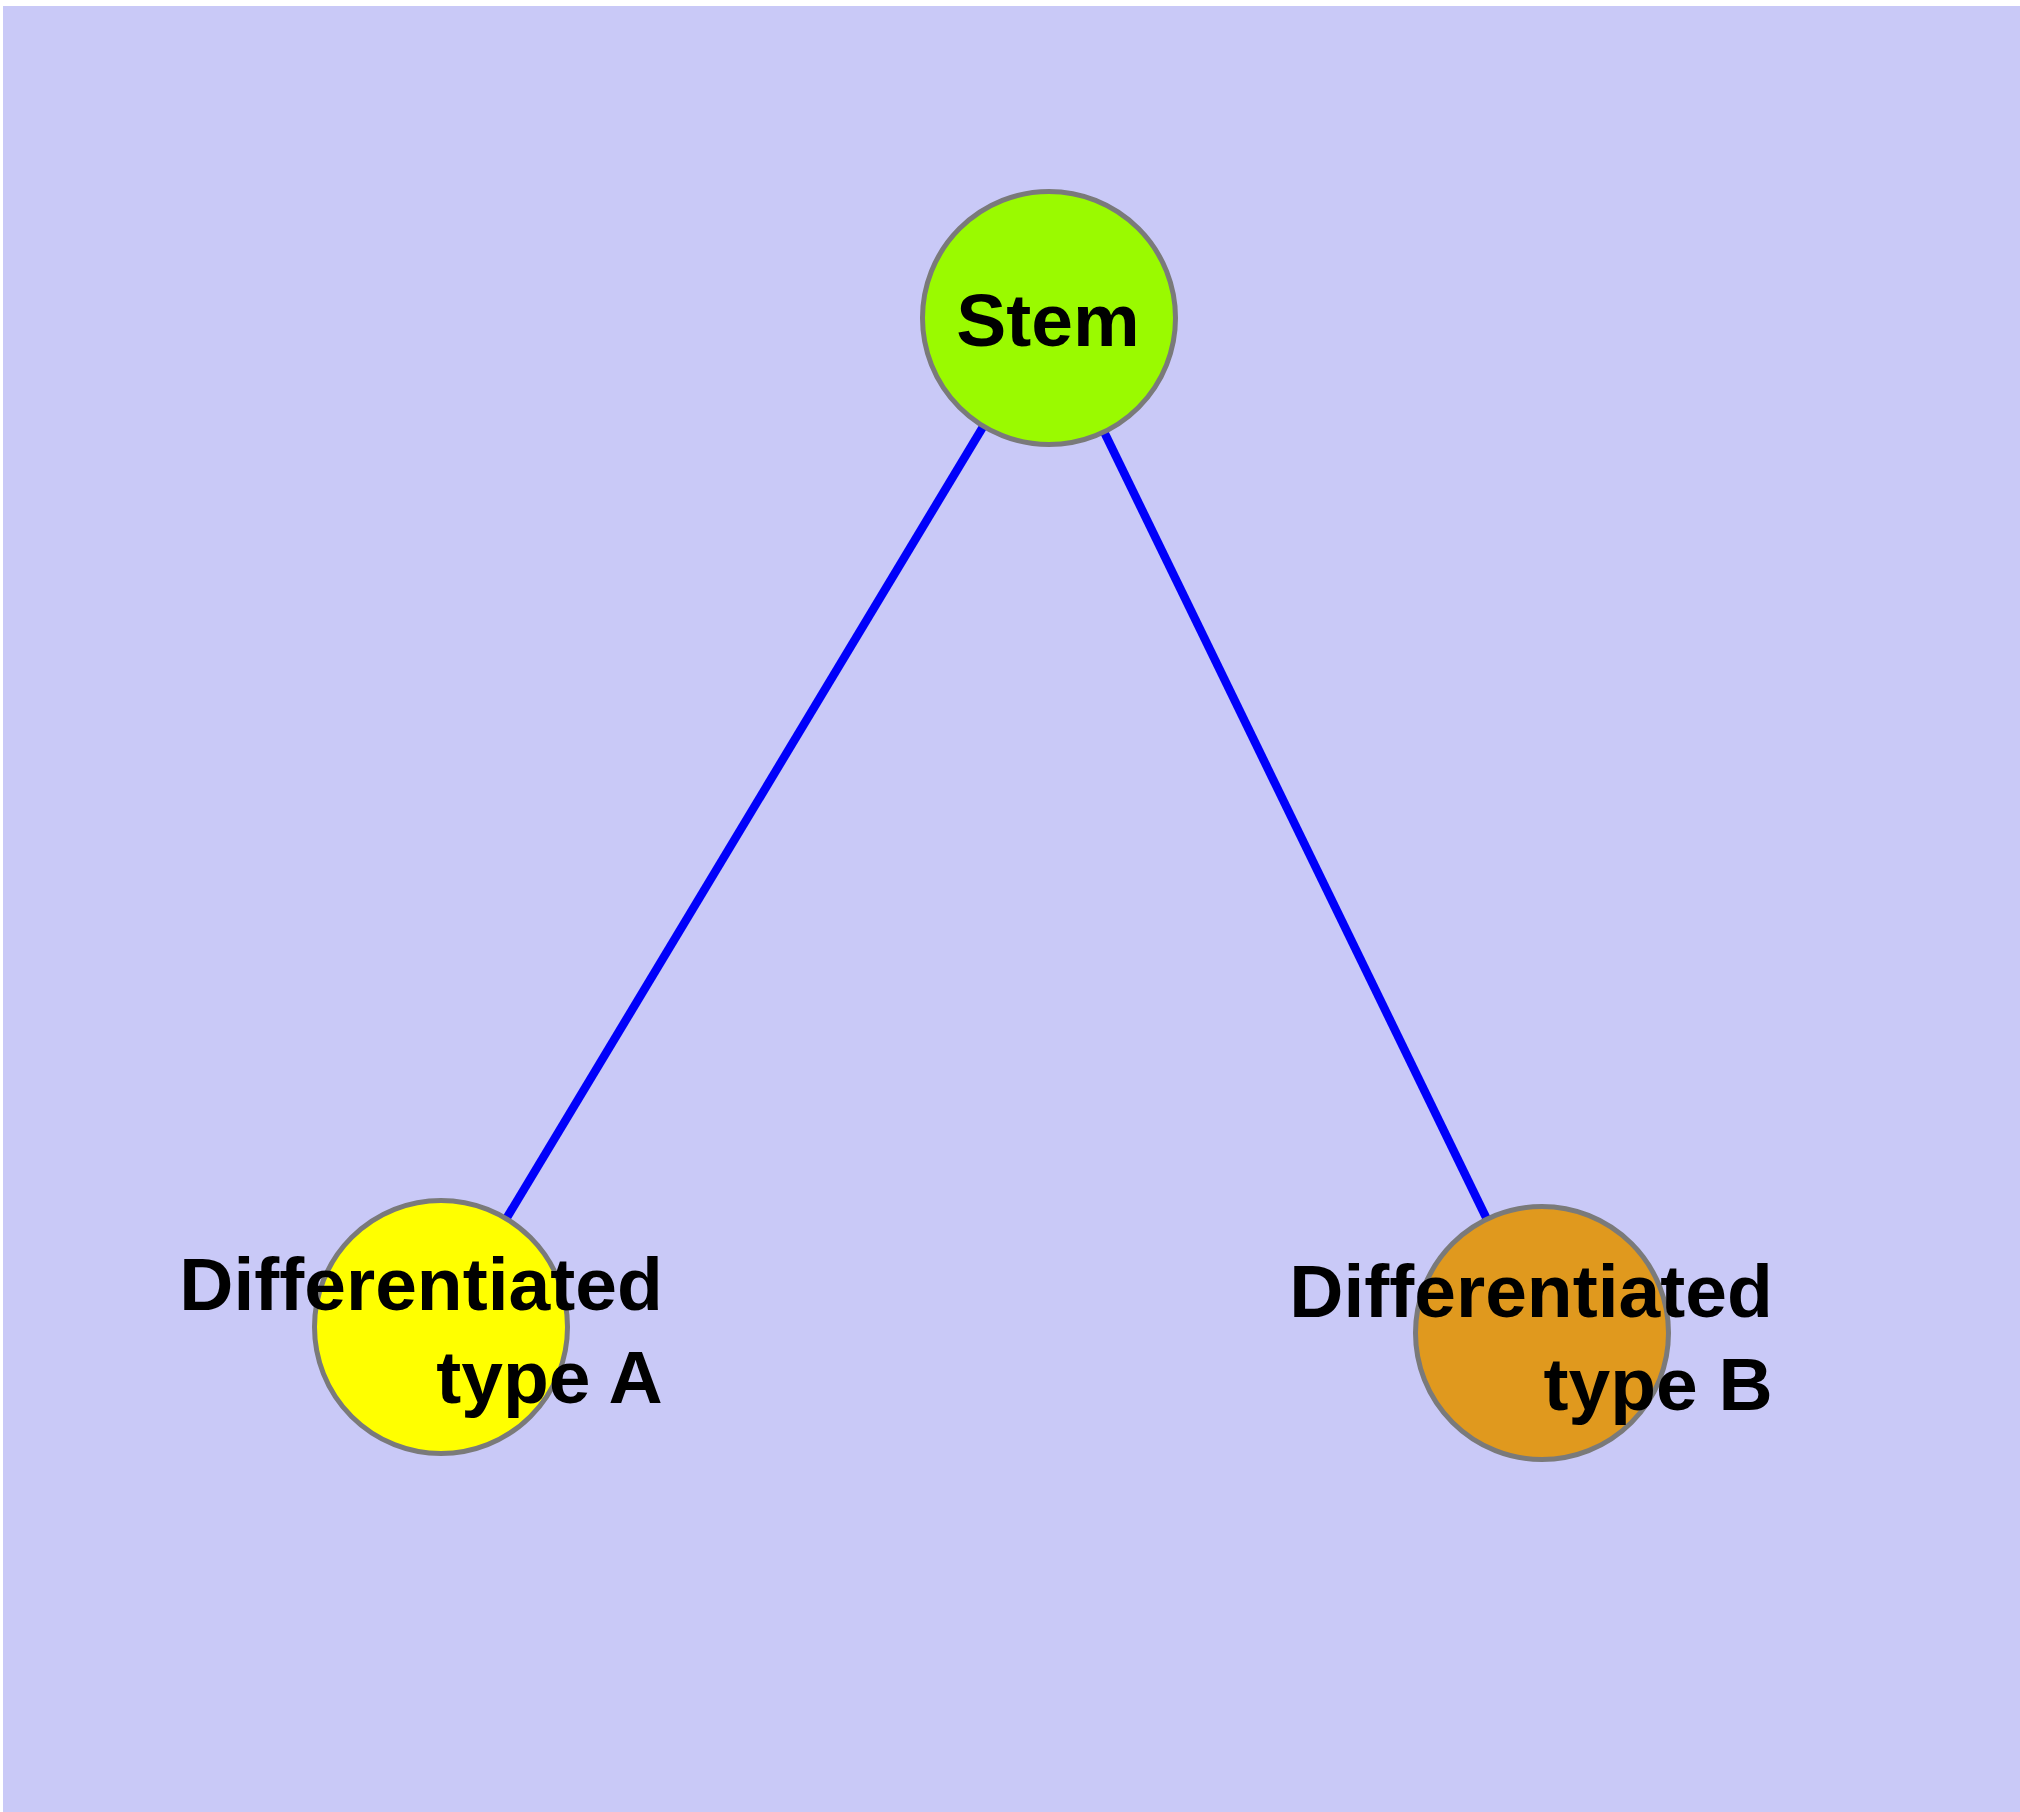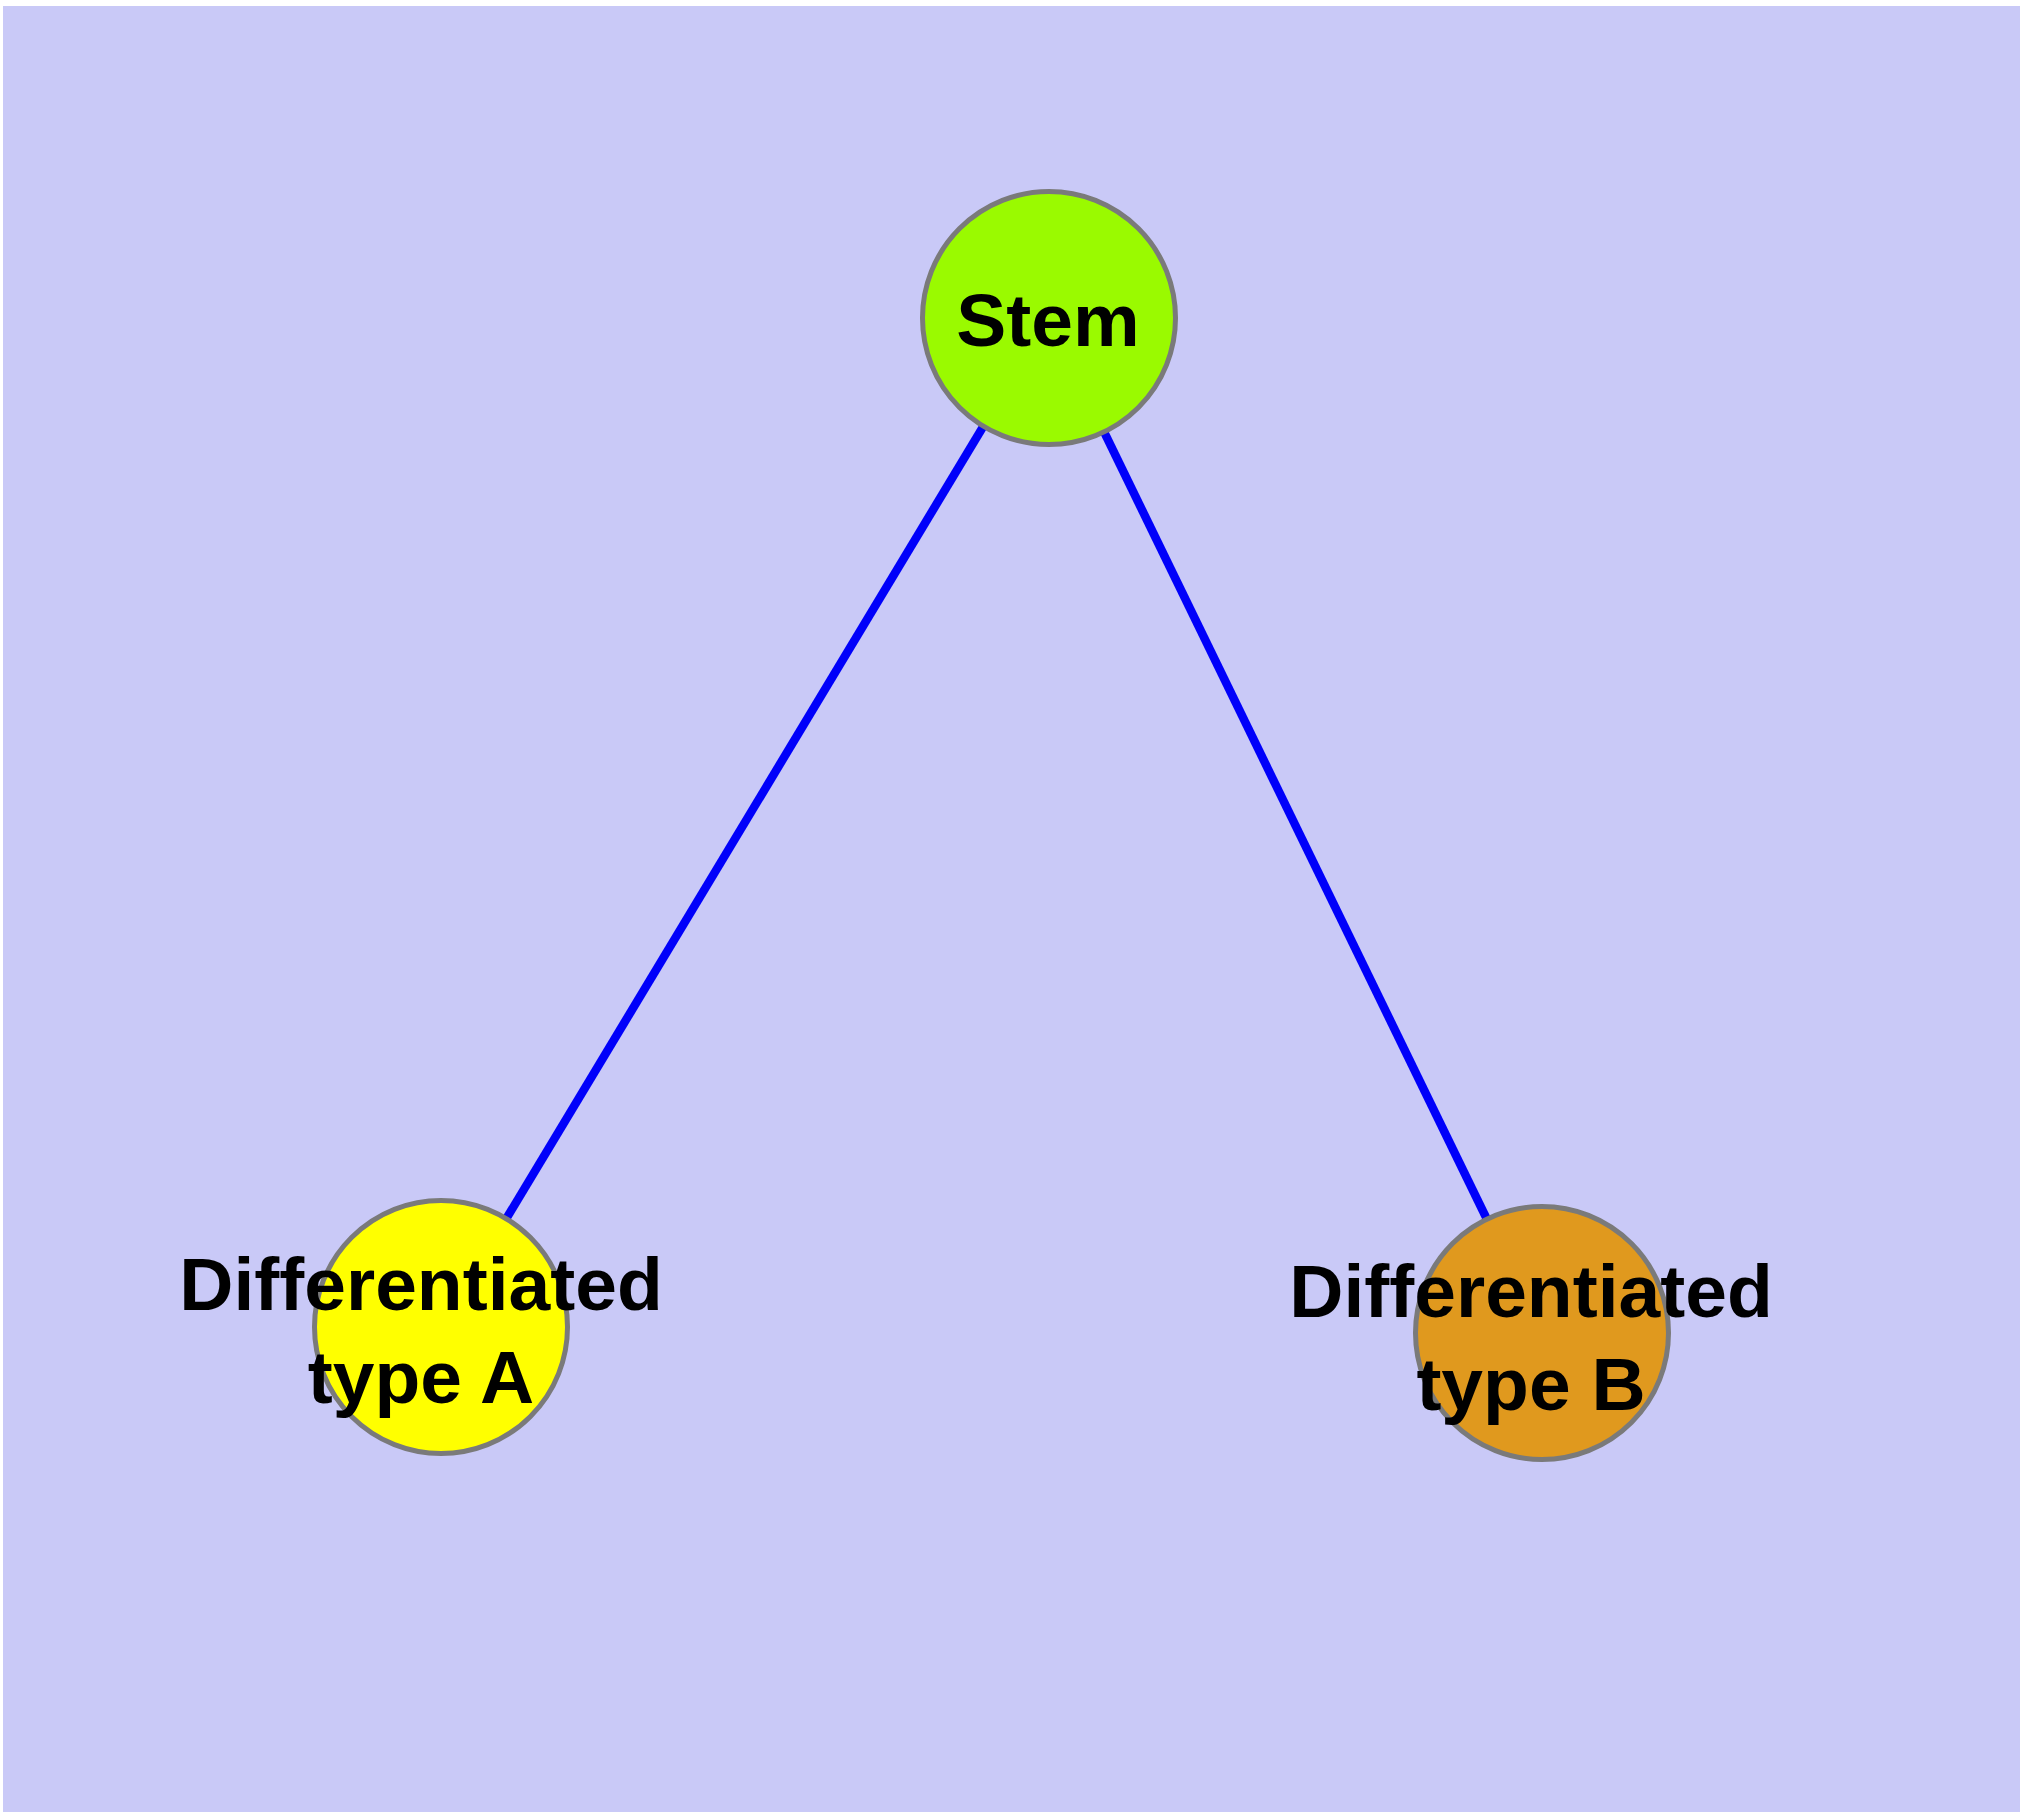--- a/index.html
+++ b/index.html
@@ -42,21 +42,21 @@
   .node-type-a { left: 312px; top: 1198px; }
   .node-type-b { left: 1413px; top: 1204px; }
   .node-label {
     position: absolute;
     z-index: 3;
     transform: translate(-50%, -50%);
     font-size: 75px;
     font-weight: bold;
     line-height: 93px;
     color: #000000;
-    text-align: center;
+    text-align: right;
     white-space: pre-line;
     letter-spacing: 0px;
   }
   .label-stem { left: 1048px; top: 320px; }
   .label-type-a { left: 421px; top: 1331px; }
   .label-type-b { left: 1531px; top: 1338px; }
 </style>
 </head>
 <body style="background-color: rgb(255, 255, 255);">
 

